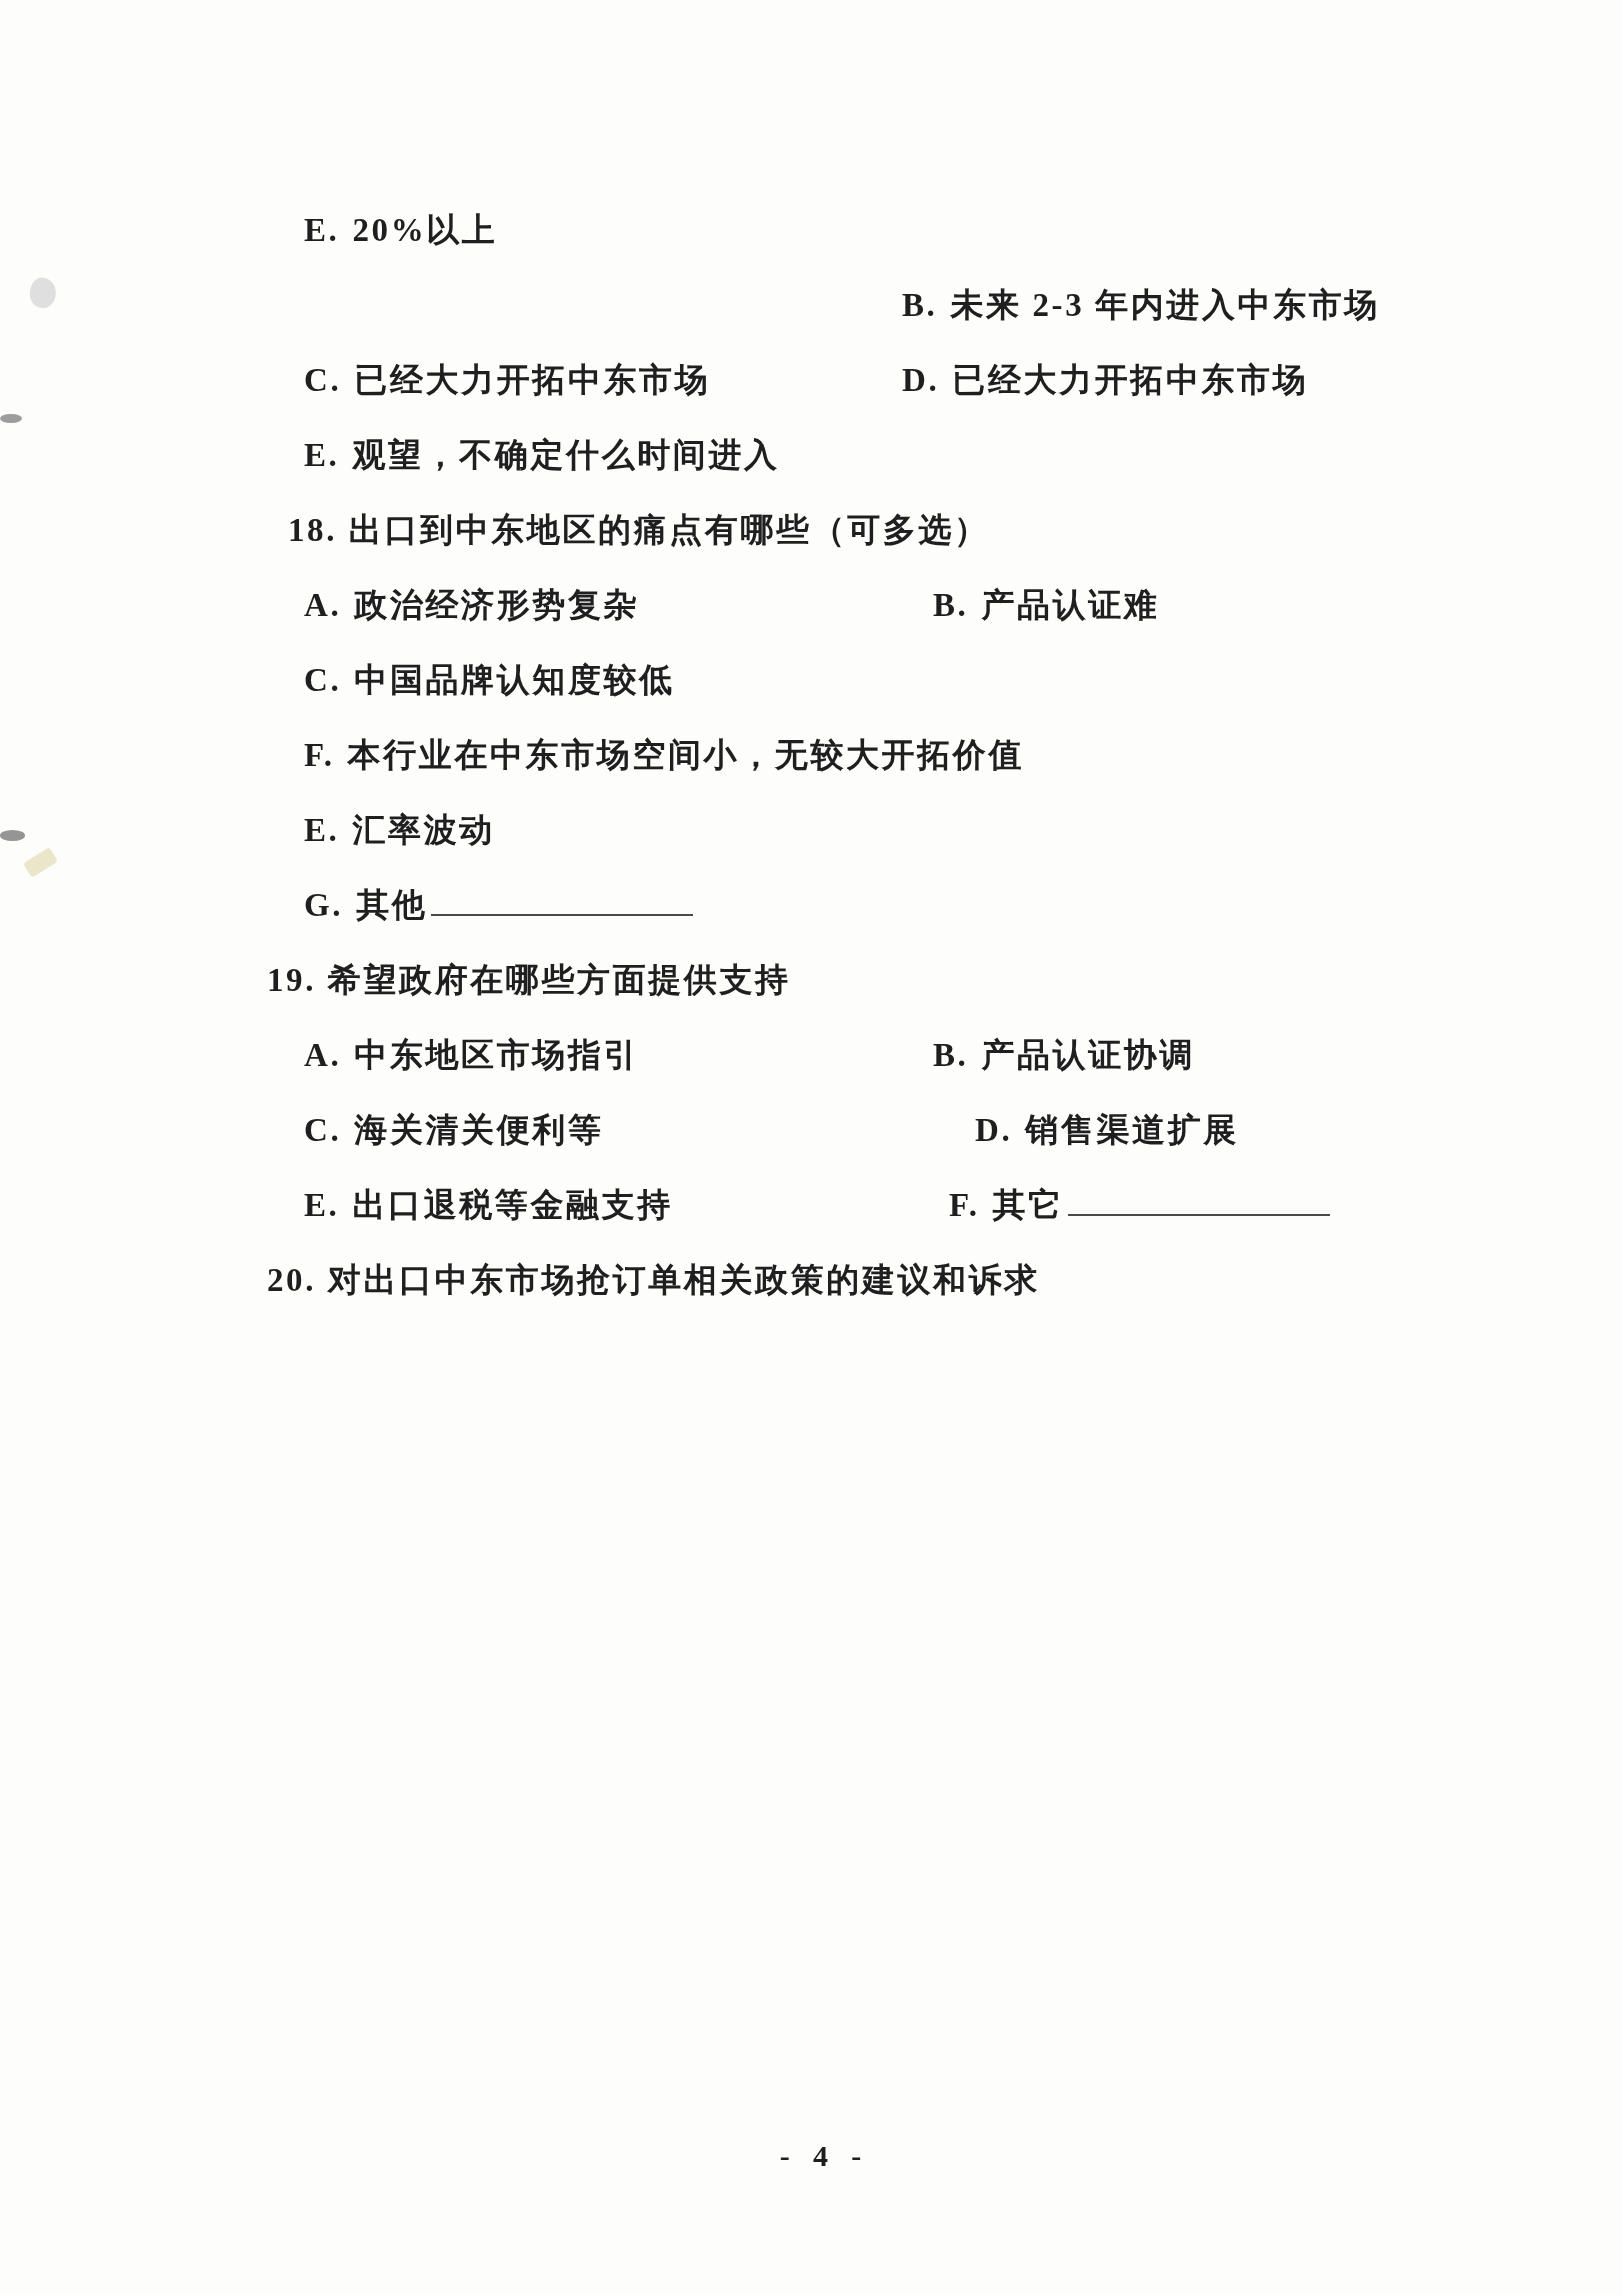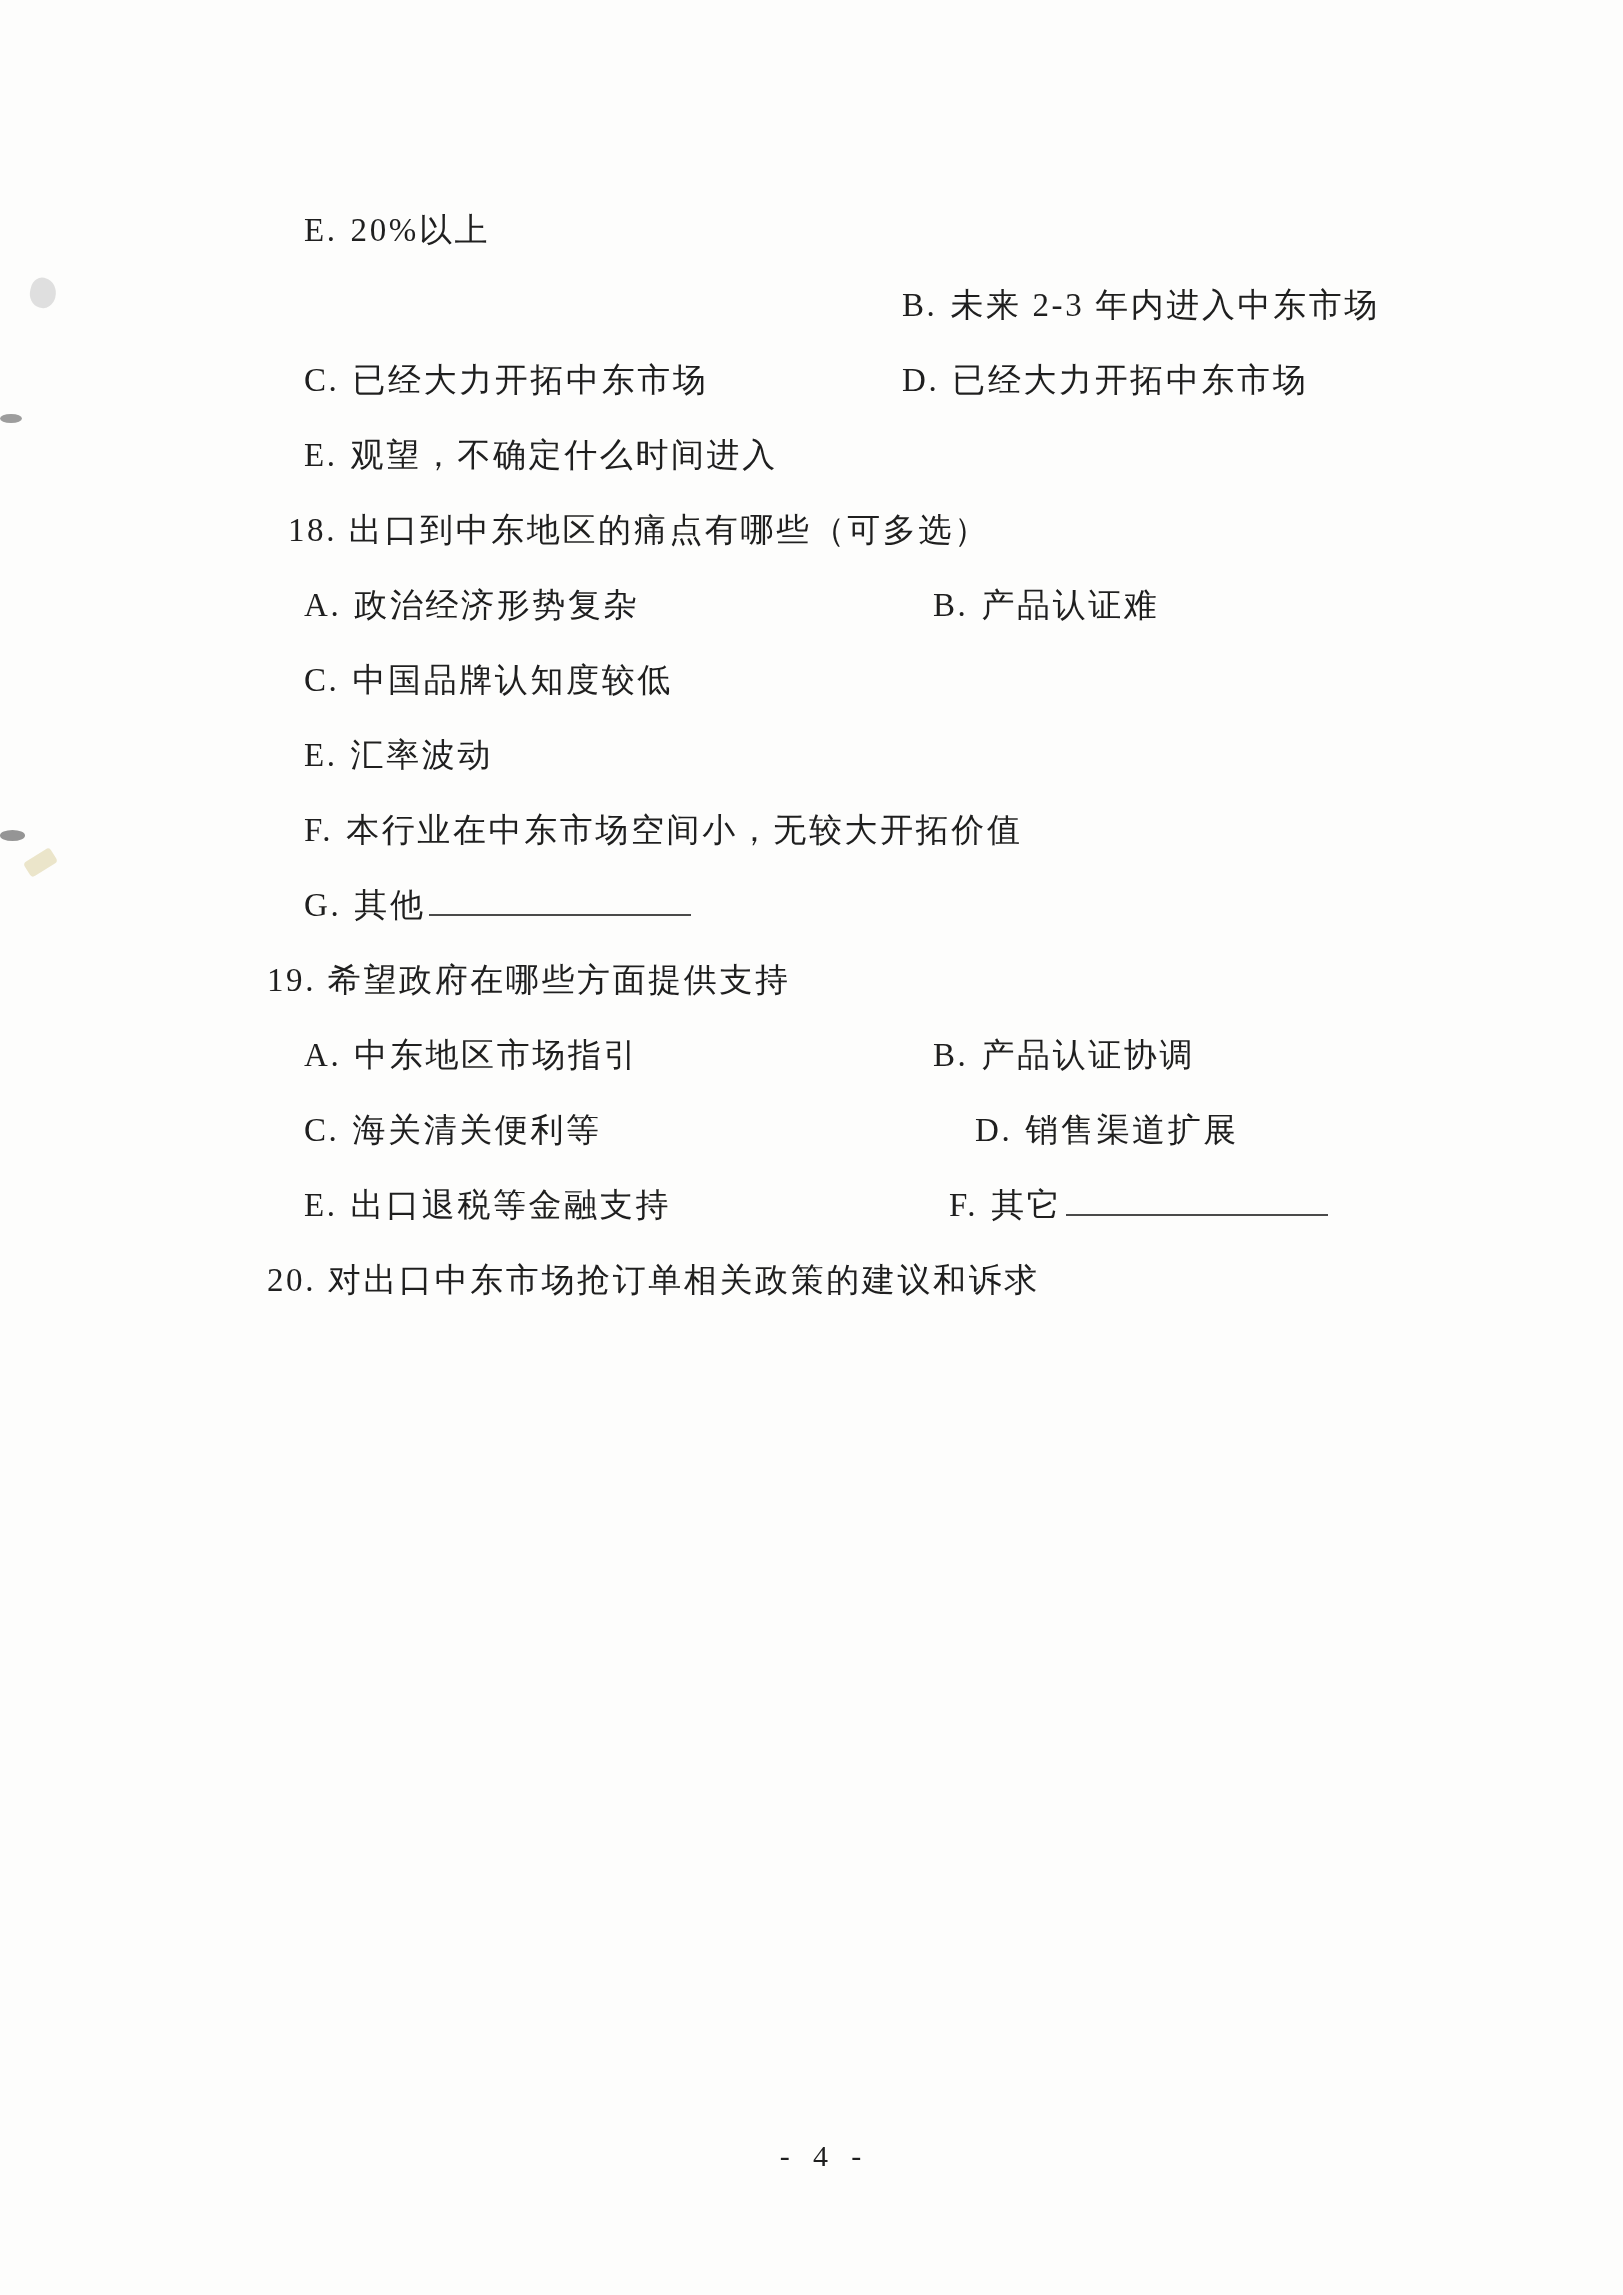--- a/index.html
+++ b/index.html
@@ -8,20 +8,21 @@
     background: #ffffff;
   }
   .page {
     position: relative;
     width: 1623px;
     height: 2295px;
     background: #fdfdfc;
     overflow: hidden;
     font-family: "Liberation Serif", "DejaVu Serif", serif;
     color: #1f1f1f;
+    font-weight: bold;
   }
   .content {
     position: absolute;
     top: 193px;
     left: 0;
     right: 0;
   }
   .row {
     position: relative;
     height: 75px;
@@ -91,22 +92,22 @@
 
 <div class="page">
   <div class="content">
       <div class="row"><span class="opt1"><span class="lbl">E.</span><span class="txt">20%以上</span></span></div>
       <div class="row"><span class="opt2" style="left: 902px;"><span class="lbl">B.</span><span class="txt">未来 2-3 年内进入中东市场</span></span></div>
       <div class="row"><span class="opt1"><span class="lbl">C.</span><span class="txt">已经大力开拓中东市场</span></span><span class="opt2" style="left: 902px;"><span class="lbl">D.</span><span class="txt">已经大力开拓中东市场</span></span></div>
       <div class="row"><span class="opt1"><span class="lbl">E.</span><span class="txt">观望，不确定什么时间进入</span></span></div>
       <div class="row q-row q-indent-extra"><span class="qnum">18.</span><span class="qtitle">出口到中东地区的痛点有哪些（可多选）</span></div>
       <div class="row"><span class="opt1"><span class="lbl">A.</span><span class="txt">政治经济形势复杂</span></span><span class="opt2" style="left: 933px;"><span class="lbl">B.</span><span class="txt">产品认证难</span></span></div>
       <div class="row"><span class="opt1"><span class="lbl">C.</span><span class="txt">中国品牌认知度较低</span></span></div>
+      <div class="row"><span class="opt1"><span class="lbl">F.</span><span class="txt">本行业在中东市场空间小，无较大开拓价值</span></span></div>
       <div class="row"><span class="opt1"><span class="lbl">E.</span><span class="txt">汇率波动</span></span></div>
-      <div class="row"><span class="opt1"><span class="lbl">F.</span><span class="txt">本行业在中东市场空间小，无较大开拓价值</span></span></div>
       <div class="row"><span class="opt1"><span class="lbl">G.</span><span class="txt">其他</span><span class="blank"></span></span></div>
       <div class="row q-row"><span class="qnum">19.</span><span class="qtitle">希望政府在哪些方面提供支持</span></div>
       <div class="row"><span class="opt1"><span class="lbl">A.</span><span class="txt">中东地区市场指引</span></span><span class="opt2" style="left: 933px;"><span class="lbl">B.</span><span class="txt">产品认证协调</span></span></div>
       <div class="row"><span class="opt1"><span class="lbl">C.</span><span class="txt">海关清关便利等</span></span><span class="opt2" style="left: 975px; text-align: right;"><span class="lbl">D.</span><span class="txt">销售渠道扩展</span></span></div>
       <div class="row"><span class="opt1"><span class="lbl">E.</span><span class="txt">出口退税等金融支持</span></span><span class="opt2" style="left: 933px; margin-left: 16px;"><span class="lbl">F.</span><span class="txt">其它</span><span class="blank"></span></span></div>
       <div class="row q-row"><span class="qnum">20.</span><span class="qtitle">对出口中东市场抢订单相关政策的建议和诉求</span></div>
     </div>
   <div class="page-num">- 4 -</div>
   <div class="speck s1"></div>
   <div class="speck s2"></div>

